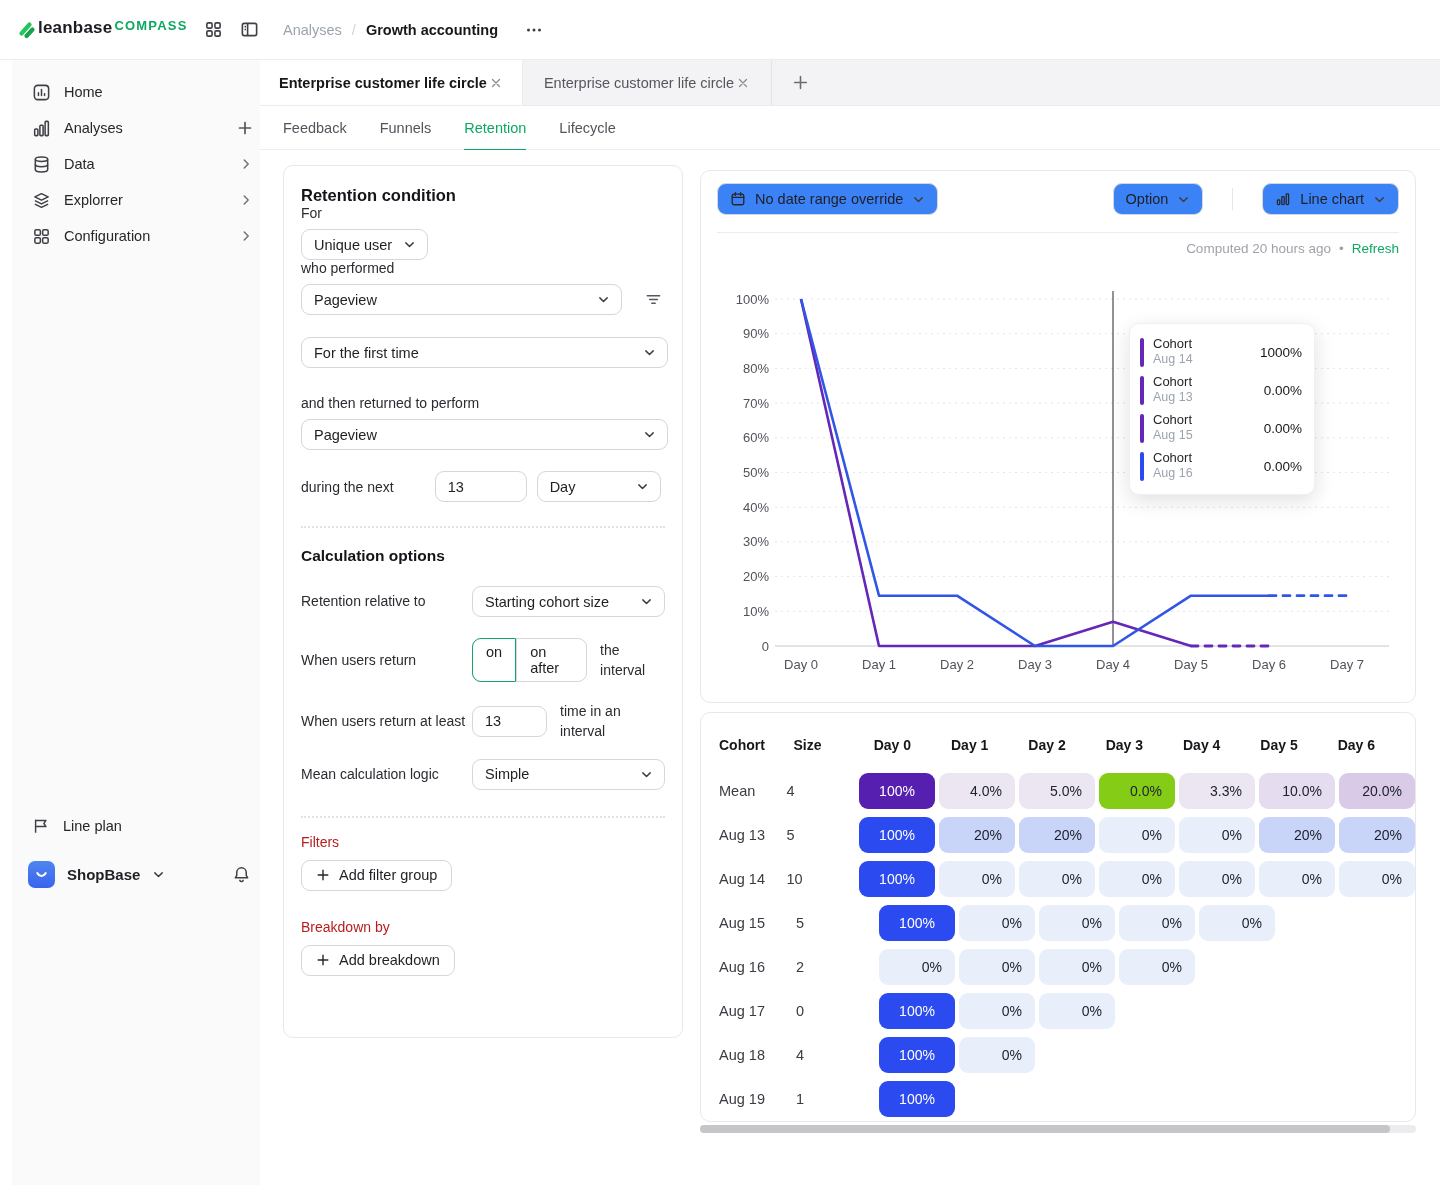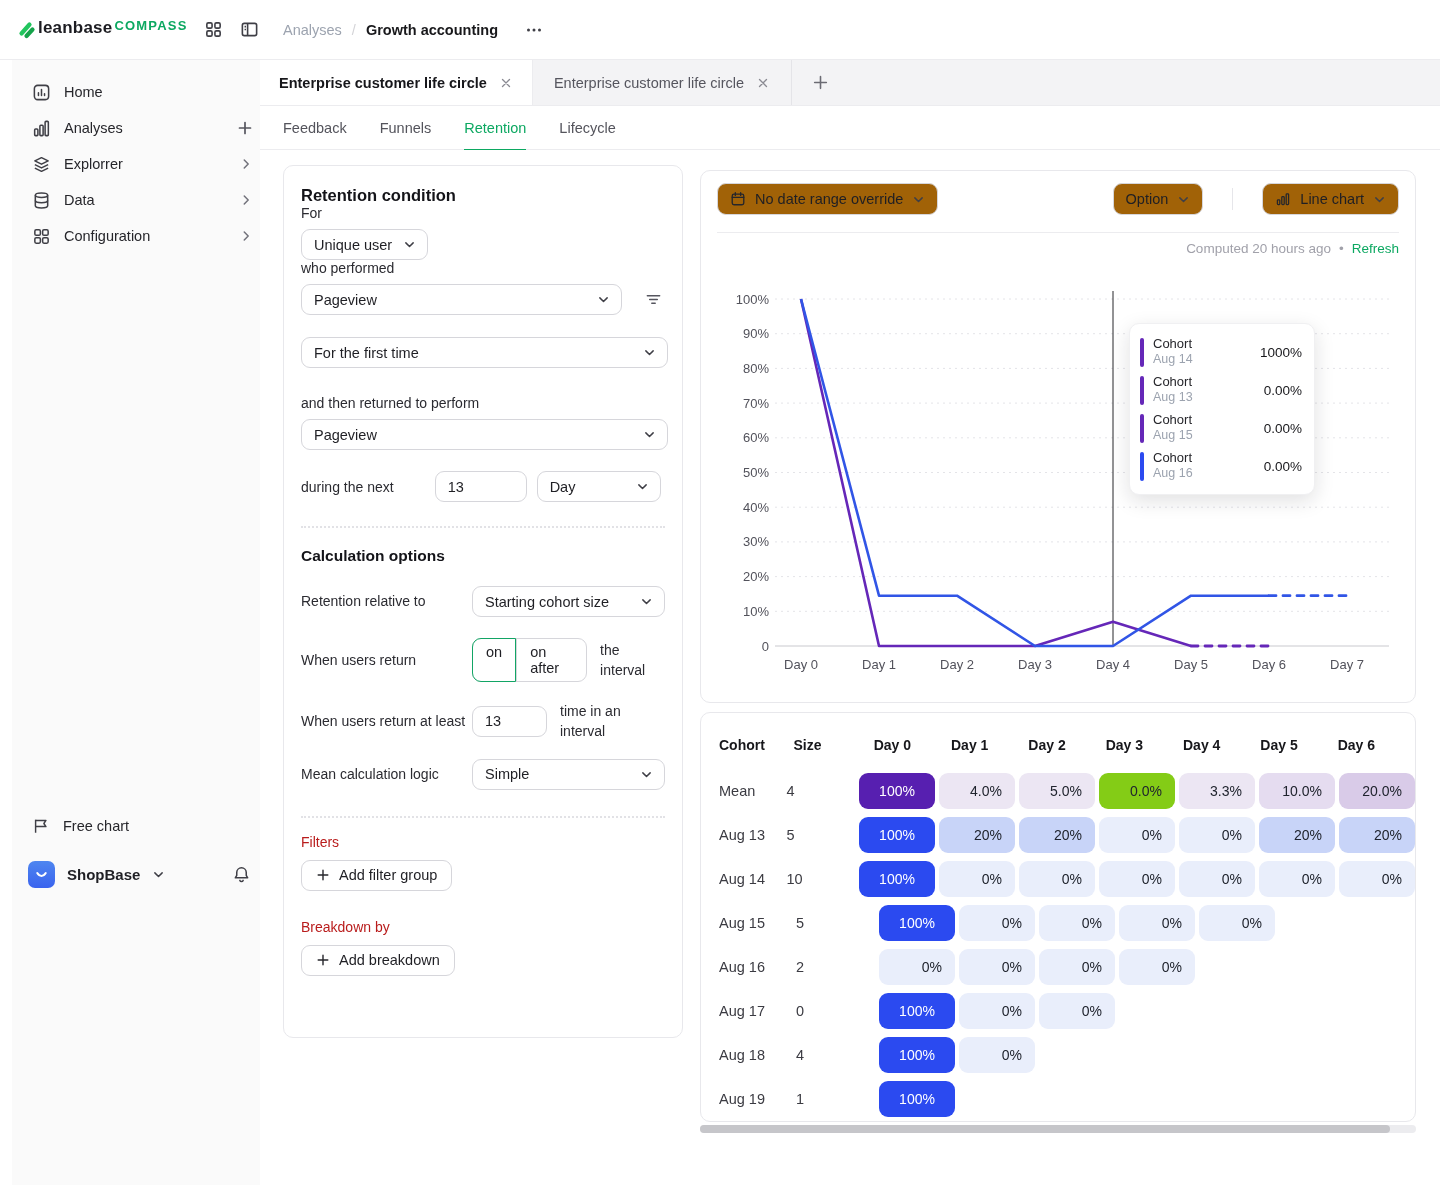--- a/index.html
+++ b/index.html
@@ -34,21 +34,21 @@
   .nav-item .trail { margin-left:auto; display:flex; align-items:center; }
   .side-footer { position:absolute; left:0; top:748px; width:100%; }
   .plan-row { height:36px; display:flex; align-items:center; gap:13px; padding:0 20px; font-size:14.5px; color:#26262b; }
   .ws-row { height:44px; display:flex; align-items:center; gap:12px; padding:0 18px 0 16px; margin-top:8px; font-size:15px; font-weight:700; color:#1f1f24;text-align:center; }
   .ws-avatar { width:27px; height:27px; border-radius:7px; background:linear-gradient(180deg,#4e86f0,#3a63ee); display:flex; align-items:center; justify-content:center; }
   .ws-bell { margin-left:auto; }
 
   
   .tabstrip { position:absolute; top:60px; left:260px; width:1180px; height:46px; background:#f3f3f5;
     border-bottom:1px solid #ececef; display:flex; align-items:stretch; }
-  .doc-tab { display:flex; align-items:center; gap:12px; padding:0 19px; font-size:14.5px; cursor:pointer; }
+  .doc-tab { display:flex; align-items:center; gap:2px; padding:0 19px; font-size:14.5px; cursor:pointer; }
   .doc-tab.active { background:#fff; font-weight:700; color:#17171b; border-right:1px solid #ececef; }
   .doc-tab.inactive { color:#55555e; border-right:1px solid #e4e4e8; padding:0 21px; }
   .tab-add { width:56px; display:flex; align-items:center; justify-content:center; cursor:pointer; }
 
   
   .subtabs { position:absolute; top:106px; left:260px; width:1180px; height:44px; background:#fff;
     border-bottom:1px solid #ececef; display:flex; align-items:center; padding-left:23px; gap:33px; }
   .subtab { font-size:14.5px; color:#54545c; cursor:pointer; position:relative; height:44px; display:flex; align-items:center; }
   .subtab.active { color:#0ca861; }
   .subtab.active::after { content:""; position:absolute; left:0; right:0; bottom:-1px; height:2px; background:#0ca861; }
@@ -76,21 +76,21 @@
   .seg.on { border:1.5px solid #12a565; border-radius:9px 0 0 9px; margin:-1px 0 -1px -1px; background:#fff; }
   .seg.after { border-left:1px solid #d6d6db; }
   .suffix-text { font-size:14px; color:#2b2b31; margin-left:13px; line-height:1.45; }
   .sec-label { font-size:14px; color:#b91c1c; margin-top:25px; }
   .add-btn { margin-top:10px; height:31px; border:1px solid #d6d6db; border-radius:9px; background:#fff;
     display:inline-flex; align-items:center; gap:9px; padding:0 14px; font-size:14.5px; color:#1f1f24; cursor:pointer; }
 
   
   .chart-card { left:440px; top:20px; width:716px; height:533px; overflow:hidden; }
   .chart-toolbar { position:absolute; top:12px; left:16px; right:16px; display:flex; align-items:center; }
-  .tool-btn { height:32px; border:1px solid #d6d6db; border-radius:9px; background:#a16207; display:inline-flex;
+  .tool-btn { height:32px; border:1px solid #d6d6db; border-radius:9px; background:#3b82f6; display:inline-flex;
     align-items:center; gap:9px; padding:0 12px; font-size:14.5px; color:#1f1f24; cursor:pointer; }
   .tool-right { margin-left:auto; display:flex; align-items:center; gap:29px; }
   .tool-sep { width:1px; height:22px; background:#e6e6ea; }
   .chart-divider { position:absolute; top:61px; left:16px; right:16px; border-top:1px solid #ececef; }
   .computed-row { position:absolute; top:70px; right:16px; display:flex; align-items:center; gap:8px; font-size:13.5px; }
   .computed-text { color:#a1a1aa; }
   .computed-dot { color:#a1a1aa; }
   .refresh-link { color:#0ca861; font-weight:500; cursor:pointer; }
   .chart-wrap { position:absolute; left:16px; top:100px; width:684px; height:420px; }
 
@@ -189,39 +189,39 @@
           <rect x="13.8" y="2.5" width="3.4" height="15" rx="1"></rect>
       </svg>
       <span>Analyses</span>
       <span class="trail">
         <svg width="16" height="16" viewBox="0 0 16 16" stroke="#55555e" stroke-width="1.7" stroke-linecap="round">
             <path d="M8 2.5v11M2.5 8h11"></path>
           </svg>
       </span>
     </div>
     <div class="nav-item">
+      <svg width="19" height="19" viewBox="0 0 20 20" fill="none" stroke="#3f3f46" stroke-width="1.6">
+        <ellipse cx="10" cy="4.5" rx="6.5" ry="2.3"></ellipse>
+          <path d="M3.5 4.5v11c0 1.3 2.9 2.3 6.5 2.3s6.5-1 6.5-2.3v-11"></path>
+          <path d="M3.5 10c0 1.3 2.9 2.3 6.5 2.3s6.5-1 6.5-2.3"></path>
+      </svg>
+      <span>Data</span>
+      <span class="trail">
+        <svg width="14" height="14" viewBox="0 0 16 16" fill="none" stroke="#71717a" stroke-width="1.7" stroke-linecap="round" stroke-linejoin="round">
+            <path d="M6 3.5L10.5 8 6 12.5"></path>
+          </svg>
+      </span>
+    </div>
+    <div class="nav-item">
       <svg width="19" height="19" viewBox="0 0 20 20" fill="none" stroke="#3f3f46" stroke-width="1.6" stroke-linejoin="round">
         <path d="M10 2.8l7 3.4-7 3.4-7-3.4z"></path>
           <path d="M3 10.2l7 3.4 7-3.4"></path>
           <path d="M3 13.8l7 3.4 7-3.4"></path>
       </svg>
       <span>Explorrer</span>
-      <span class="trail">
-        <svg width="14" height="14" viewBox="0 0 16 16" fill="none" stroke="#71717a" stroke-width="1.7" stroke-linecap="round" stroke-linejoin="round">
-            <path d="M6 3.5L10.5 8 6 12.5"></path>
-          </svg>
-      </span>
-    </div>
-    <div class="nav-item">
-      <svg width="19" height="19" viewBox="0 0 20 20" fill="none" stroke="#3f3f46" stroke-width="1.6">
-        <ellipse cx="10" cy="4.5" rx="6.5" ry="2.3"></ellipse>
-          <path d="M3.5 4.5v11c0 1.3 2.9 2.3 6.5 2.3s6.5-1 6.5-2.3v-11"></path>
-          <path d="M3.5 10c0 1.3 2.9 2.3 6.5 2.3s6.5-1 6.5-2.3"></path>
-      </svg>
-      <span>Data</span>
       <span class="trail">
         <svg width="14" height="14" viewBox="0 0 16 16" fill="none" stroke="#71717a" stroke-width="1.7" stroke-linecap="round" stroke-linejoin="round">
             <path d="M6 3.5L10.5 8 6 12.5"></path>
           </svg>
       </span>
     </div>
     <div class="nav-item">
       <svg width="19" height="19" viewBox="0 0 20 20" fill="none" stroke="#3f3f46" stroke-width="1.6">
         <rect x="3" y="3" width="5.8" height="5.8" rx="1.4"></rect>
           <rect x="11.2" y="3" width="5.8" height="5.8" rx="1.4"></rect>
@@ -235,21 +235,21 @@
           </svg>
       </span>
     </div>
   </div>
   <div class="side-footer">
     <div class="plan-row">
       <svg width="18" height="18" viewBox="0 0 20 20" fill="none" stroke="#3f3f46" stroke-width="1.6" stroke-linejoin="round">
         <path d="M4 17.5V3"></path>
           <path d="M4 3.8h11.5l-2.3 3.4 2.3 3.4H4"></path>
       </svg>
-      <span>Free chart</span>
+      <span>Line plan</span>
     </div>
     <div class="ws-row">
       <span class="ws-avatar">
         <svg width="15" height="15" viewBox="0 0 16 16" fill="none" stroke="#fff" stroke-width="2.2" stroke-linecap="round">
             <path d="M3.5 6.5c1.2 2 2.8 3 4.5 3s3.3-1 4.5-3"></path>
           </svg>
       </span>
       <span>ShopBase</span>
       <svg width="13" height="13" viewBox="0 0 16 16" fill="none" stroke="#3f3f46" stroke-width="1.8" stroke-linecap="round" stroke-linejoin="round">
           <path d="M3.5 6l4.5 4.5L12.5 6"></path>

